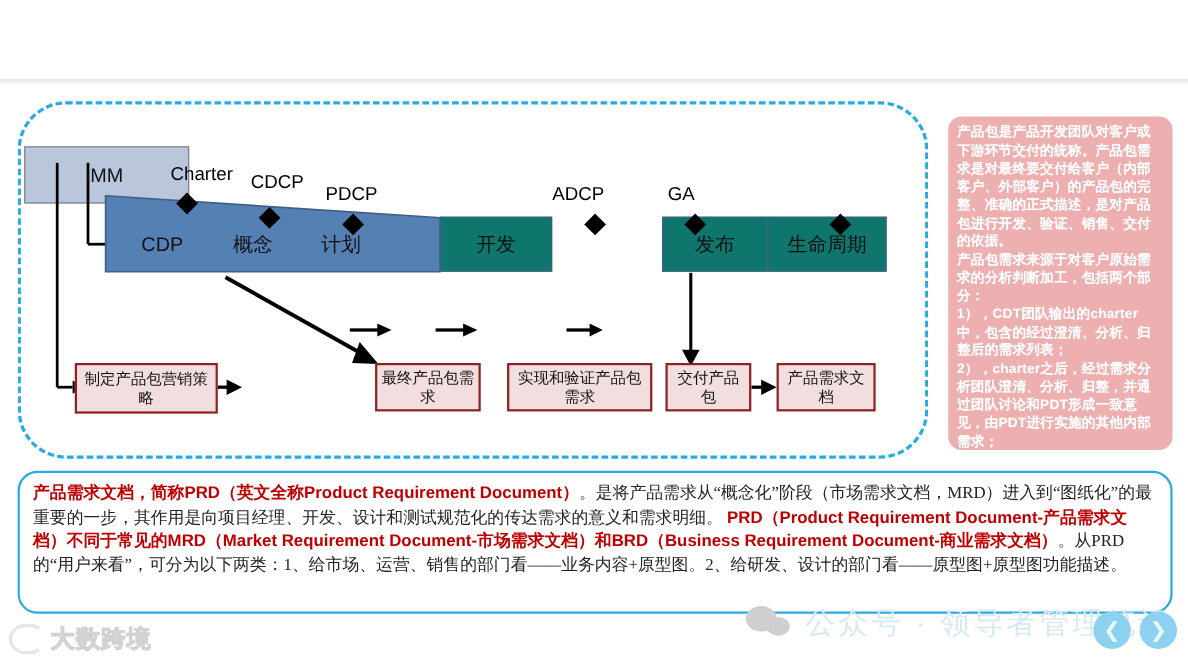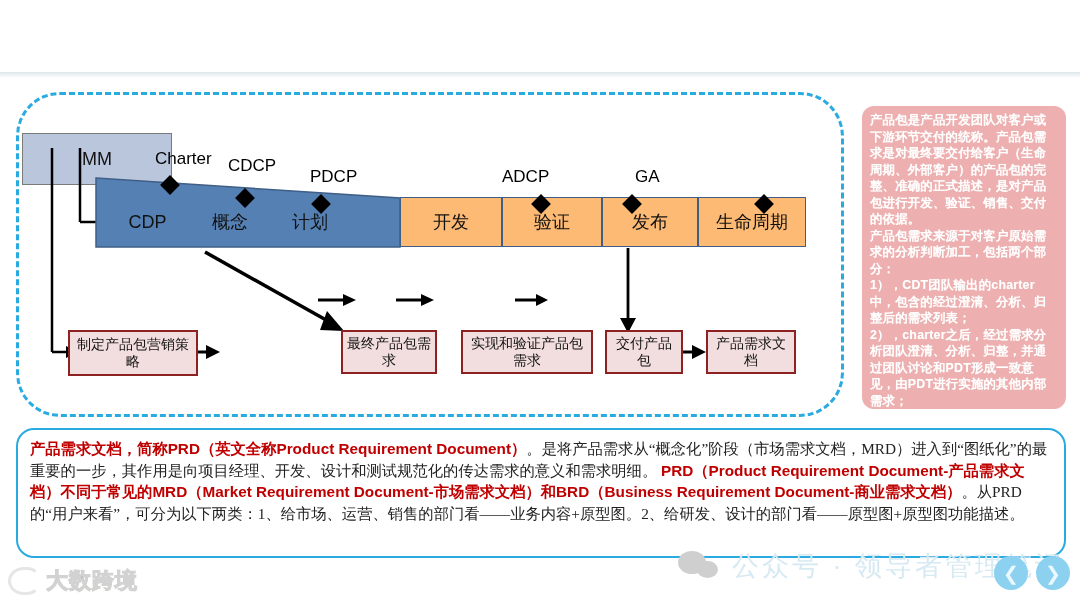--- a/index.html
+++ b/index.html
@@ -46,21 +46,21 @@
     position:absolute;left:22px;top:98px;width:148px;height:50px;
     background:#B9C6DC;border:1.5px solid #7a7a7a;
     display:flex;align-items:center;justify-content:center;
     font-size:18px;color:#111;margin-top:35px;
   }
 
   
   .stage-bar{position:absolute;left:95px;top:197px;width:711px;height:50px;}
   .stage{
     position:absolute;top:0;height:50px;
-    background:#fdba74;border:1px solid #3f5f86;
+    background:#0f766e;border:1px solid #3f5f86;
     box-sizing:border-box;
     display:flex;align-items:center;justify-content:center;
     color:#101010;font-size:18px;
   }
   .stage.cdp{color:#111;}
 
   
   .diamond{
     position:absolute;width:14px;height:14px;background:#000;
     transform:rotate(45deg);
@@ -177,46 +177,45 @@
     <polygon points="692,345 706,352 692,359" fill="#000"></polygon>
 
     <polygon points="96,178 400,198 400,247 96,247" fill="#5580B4" stroke="#3f5f86" stroke-width="1.5"></polygon>
   </svg>
 
   <div class="stage-bar">
     <div class="stage cdp" style="left:10px;width:85px;background:transparent;border:none;">CDP</div>
     <div class="stage" style="left:95px;width:80px;background:transparent;border:none;">概念</div>
     <div class="stage" style="left:175px;width:80px;background:transparent;border:none;">计划</div>
     <div class="stage" style="left:305px;width:102px;">开发</div>
-    <div class="stage" style="left:407px;width:100px;">验证</div>
     <div class="stage" style="left:507px;width:96px;">发布</div>
     <div class="stage" style="left:603px;width:108px;">生命周期</div>
   </div>
 
   <div class="diamond" style="left:163px;top:178px;"></div>
   <div class="diamond" style="left:238px;top:191px;"></div>
   <div class="diamond" style="left:314px;top:197px;"></div>
   <div class="diamond" style="left:534px;top:197px;"></div>
   <div class="diamond" style="left:625px;top:197px;"></div>
   <div class="diamond" style="left:757px;top:197px;"></div>
 
   <div class="ms-label" style="left:155px;top:149px;">Charter</div>
   <div class="ms-label" style="left:228px;top:156px;">CDCP</div>
-  <div class="ms-label" style="left:310px;top:167px;text-align:center;">PDCP</div>
+  <div class="ms-label" style="left:296px;top:167px;text-align:center;">PDCP</div>
   <div class="ms-label" style="left:502px;top:167px;">ADCP</div>
-  <div class="ms-label" style="left:607px;top:167px;margin-left:28px;">GA</div>
+  <div class="ms-label" style="left:607px;top:167px;">GA</div>
 
   <div class="pbox" style="left:68px;top:330px;width:130px;height:46px;">制定产品包营销策略</div>
   <div class="pbox" style="left:341px;top:330px;width:96px;height:44px;">最终产品包需求</div>
   <div class="pbox" style="left:461px;top:330px;width:132px;height:44px;">实现和验证产品包需求</div>
   <div class="pbox" style="left:605px;top:330px;width:78px;height:44px;">交付产品包</div>
   <div class="pbox" style="left:706px;top:330px;width:90px;height:44px;">产品需求文档</div>
 
   <div class="note-panel">
-    <p>产品包是产品开发团队对客户或下游环节交付的统称。产品包需求是对最终要交付给客户（生命周期、外部客户）的产品包的完整、准确的正式描述，是对产品包进行开发、验证、销售、交付的依据。</p>
+    <p>产品包是产品开发团队对客户或下游环节交付的统称。产品包需求是对最终要交付给客户（内部客户、外部客户）的产品包的完整、准确的正式描述，是对产品包进行开发、验证、销售、交付的依据。</p>
     <p>产品包需求来源于对客户原始需求的分析判断加工，包括两个部分：</p>
     <p>1），CDT团队输出的charter中，包含的经过澄清、分析、归整后的需求列表；</p>
     <p>2），charter之后，经过需求分析团队澄清、分析、归整，并通过团队讨论和PDT形成一致意见，由PDT进行实施的其他内部需求；</p>
   </div>
 
   <div class="bottom-block">
     <span class="r">产品需求文档，简称PRD（英文全称Product Requirement Document）</span><span class="n">。是将产品需求从“概念化”阶段（市场需求文档，MRD）进入到“图纸化”的最重要的一步，其作用是向项目经理、开发、设计和测试规范化的传达需求的意义和需求明细。</span>
     <span class="r">PRD（Product Requirement Document-产品需求文档）不同于常见的MRD（Market Requirement Document-市场需求文档）和BRD（Business Requirement Document-商业需求文档）</span><span class="n">。从PRD的“用户来看”，可分为以下两类：1、给市场、运营、销售的部门看——业务内容+原型图。2、给研发、设计的部门看——原型图+原型图功能描述。</span>
   </div>
 

